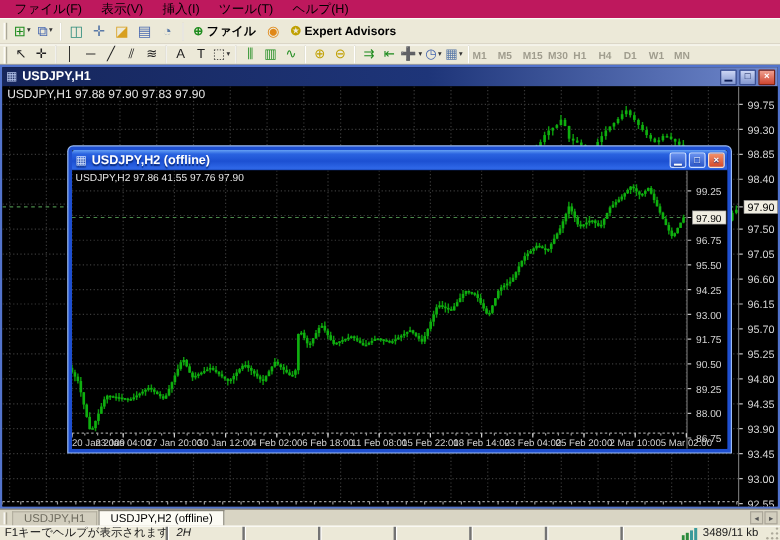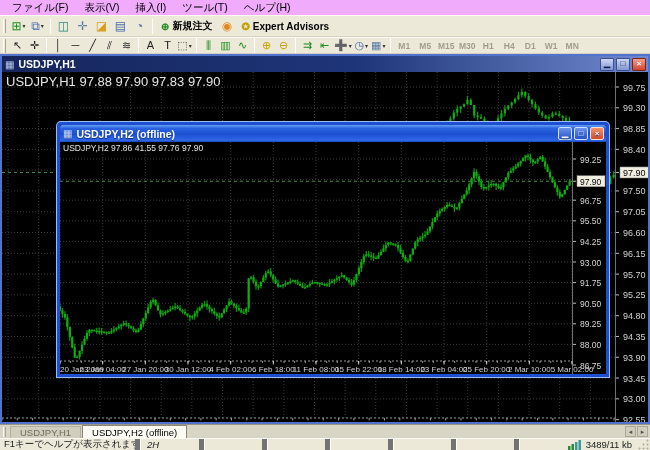--- a/index.html
+++ b/index.html
@@ -1,57 +1,57 @@
 <!DOCTYPE html>
 <html><head>
 <meta charset="utf-8">
 <style>
   html,body{margin:0;padding:0;background:#888;}
   *{box-sizing:border-box;}
   .app{position:relative;width:650px;height:450px;background:#ece9d8;
        font-family:"Liberation Sans",sans-serif;overflow:hidden;user-select:none;}
 
   
-  .menubar{height:15px;display:flex;align-items:center;padding-left:4px;background:#f0abfc;}
+  .menubar{height:15px;display:flex;align-items:center;padding-left:4px;background:#be185d;}
   .menu-item{font-size:10.5px;color:#000;padding:1px 8px;white-space:nowrap;}
 
   
   .toolbar{display:flex;align-items:center;background:#ece9d8;border-top:1px solid #fbfaf5;
            border-bottom:1px solid #d6d2c2;padding:0 2px;}
   .toolbar1{height:22px;}
   .toolbar2{height:17px;}
   .tgrip{width:3px;height:14px;border-left:1px solid #fff;border-right:1px solid #aca899;margin:0 3px 0 1px;}
   .tsep{width:1px;height:15px;background:#aca899;border-right:1px solid #fff;margin:0 3px;}
   .tbtn{height:18px;min-width:19px;display:flex;align-items:center;justify-content:center;
         font-size:12px;line-height:1;color:#444;padding:0 1px;}
   .toolbar2 .tbtn{height:15px;min-width:17px;font-size:11px;}
   .drop{font-size:6px;color:#333;margin-left:1px;}
   .ic-green{color:#1f8c1f;} .ic-blue{color:#4a6ab0;} .ic-steel{color:#5a7aa8;}
   .ic-gold{color:#d8a020;} .ic-teal{color:#2a8a7a;} .ic-orange{color:#e08818;} .ic-dark{color:#222;} .ic-yellow{color:#c0A000;}
   .tbtn-label{display:flex;align-items:center;gap:3px;height:18px;padding:0 5px;
               font-size:10px;font-weight:bold;color:#000;white-space:nowrap;}
-  .tf{width:21px;text-align:center;font-size:8.5px;font-weight:bold;color:#a09d8e;}
+  .tf{width:21px;text-align:left;font-size:8.5px;font-weight:bold;color:#a09d8e;}
 
   
   .mdi{position:absolute;top:54px;left:0;width:650px;height:370px;background:#aca899;}
 
   
   .h1win{position:absolute;inset:0;border:2px solid #5273cc;display:flex;flex-direction:column;background:#000;}
   .h1title{height:16px;flex:0 0 16px;display:flex;align-items:center;gap:4px;padding:0 2px 0 3px;
            background:linear-gradient(90deg,#16265c 0%,#1e3579 55%,#7089ce 100%);
            color:#fff;font-size:10.5px;font-weight:bold;}
   .h1title .wicon{font-size:10px;color:#b8c8ee;font-weight:normal;}
   .wbtns{margin-left:auto;display:flex;gap:2px;}
   .wbtn{width:14px;height:13px;display:flex;align-items:center;justify-content:center;
         font-size:8px;line-height:1;color:#0c1c54;border:1px solid #3a4e90;border-radius:1px;
         background:linear-gradient(180deg,#ccd6f4,#8296cf);}
   .wbtn.close{background:linear-gradient(180deg,#f0a090,#cf4530);color:#fff;border-color:#7c2312;}
   .h1chart{position:relative;flex:1;background:#000;overflow:hidden;}
   .h1chart>svg{position:absolute;left:0;top:0;overflow:visible;}
-  .ohlc{position:absolute;left:4px;top:2px;z-index:2;color:#e6e6e6;font-size:13px;white-space:nowrap;}
+  .ohlc{position:absolute;left:4px;top:2px;z-index:2;color:#e6e6e6;font-size:10px;white-space:nowrap;}
 
   
   .h2win{position:absolute;left:55px;top:50px;width:552px;height:255px;z-index:5;
          border:3px solid #1e4fd0;border-radius:4px 4px 0 0;background:#000;
          box-shadow:0 0 0 1px #9cbcf4;display:flex;flex-direction:column;}
   .h2title{height:17px;flex:0 0 17px;display:flex;align-items:center;gap:4px;padding:0 2px 0 3px;
            border-radius:2px 2px 0 0;
            background:linear-gradient(180deg,#64a0f4 0%,#2a63e0 20%,#1c50d2 55%,#2f68e8 90%,#1846b8 100%);
            color:#fff;font-size:10.5px;font-weight:bold;text-shadow:0 1px 1px #0a2a7a;}
   .h2title .wicon{font-size:10px;color:#cfe0ff;font-weight:normal;}
@@ -72,21 +72,21 @@
   .tab{font-size:9.5px;color:#6e6b5e;padding:0 9px 1px 9px;height:12px;line-height:12px;
        background:#d2cebe;border:1px solid #b4b0a0;border-bottom:none;margin-right:1px;white-space:nowrap;}
   .tab.active{background:#fcfbf4;color:#000;border-color:#8a877a;height:13px;line-height:13px;}
   .tabarrows{margin-left:auto;display:flex;gap:1px;margin-right:2px;margin-bottom:1px;}
   .tarw{width:11px;height:11px;display:flex;align-items:center;justify-content:center;font-size:7px;
         color:#555;background:#d2cebe;border:1px solid #aaa698;}
 
   
   .statusbar{position:absolute;bottom:0;left:0;width:650px;height:12px;background:#ece9d8;
              border-top:1px solid #fbfaf5;display:flex;align-items:center;font-size:9.5px;color:#1a1a1a;}
-  .ssec{height:12px;display:flex;align-items:center;border-right:5px solid #737373;
+  .ssec{height:12px;display:flex;align-items:center;border-right:2px solid #737373;
         box-shadow:1px 0 0 #fff;padding:0 4px;white-space:nowrap;overflow:hidden;}
   .s-help{width:140px;}
   .s-tf{width:64px;padding-left:7px;font-style:italic;}
   .s-e{width:63px;}
   .s-net{margin-left:auto;border:none;box-shadow:none;display:flex;align-items:center;gap:4px;padding-right:6px;}
   .grip{width:12px;height:12px;}
 </style>
 </head>
 <body>
 
@@ -122,21 +122,21 @@
       </span>
     <span class="tbtn">
         <span class="ic-blue">▤</span>
       </span>
     <span class="tbtn">
         <span class="ic-steel">◔</span>
       </span>
     <span class="tsep"></span>
     <span class="tbtn-label">
         <span class="ic-green">⊕</span>
-        <span>新規注文</span>
+        <span>ファイル</span>
       </span>
     <span class="tbtn">
         <span class="ic-orange">◉</span>
       </span>
     <span class="tbtn-label">
         <span class="ic-yellow">✪</span>
         <span>Expert Advisors</span>
       </span>
   </div>
 

